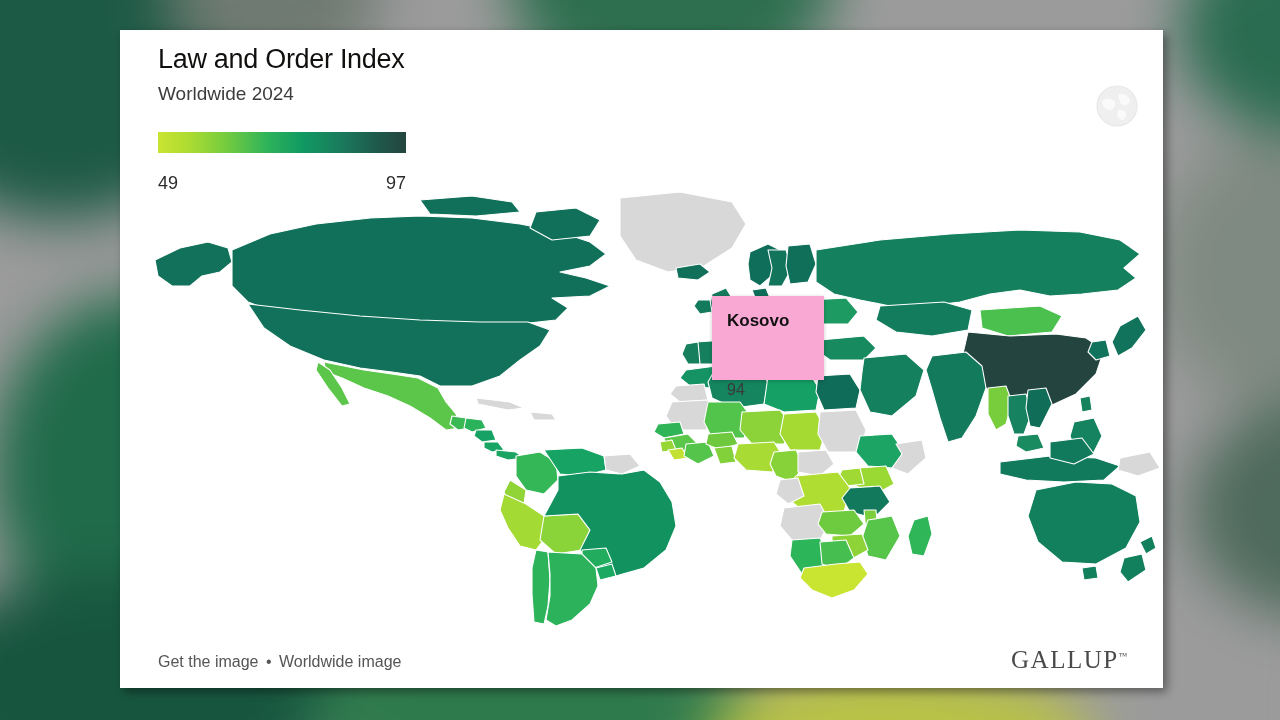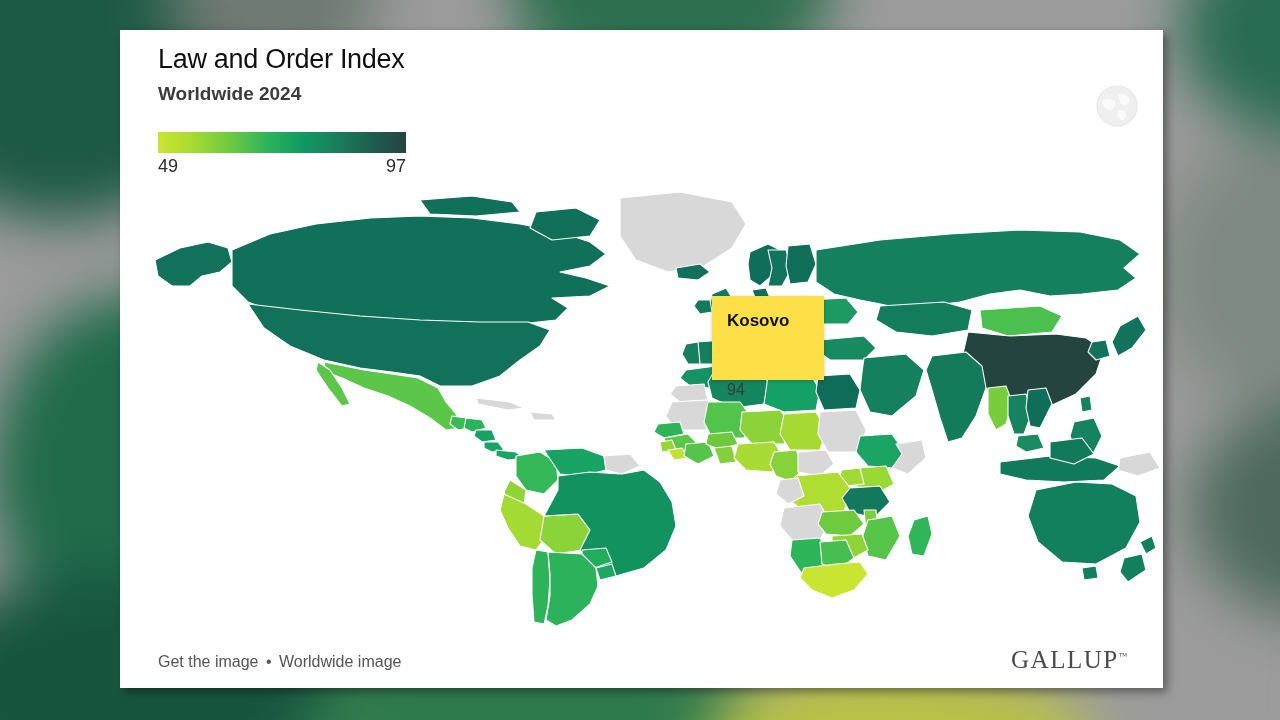--- a/index.html
+++ b/index.html
@@ -56,21 +56,21 @@
     font-size: 27px;
     font-weight: normal;
     color: #12100f;
     letter-spacing: -0.3px;
   }
   .subtitle {
     position: absolute;
     left: 38px;
     top: 53px;
     font-size: 19px;
-    font-weight: bold;
+    font-weight: normal;
     color: #3c3c3c;
   }
 
   
   .legend { position: absolute; left: 38px; top: 102px; width: 248px; }
   .legend-bar {
     width: 248px;
     height: 21px;
     background: linear-gradient(to right,
       #c8e332 0%,
@@ -84,21 +84,21 @@
       #76cc3e 27%,
       #2eb35a 44%,
       #109a62 58%,
       #1a7a5c 74%,
       #1e5a4c 88%,
       #24453f 100%);
   }
   .legend-labels {
     position: relative;
     height: 22px;
-    margin-top: 3px;
+    margin-top: 20px;
     font-size: 18px;
     color: #2b2b2b;
   }
   .legend-min { position: absolute; left: 0; top: 0; }
   .legend-max { position: absolute; right: 0; top: 0; }
 
   
   .map-wrap {
     position: absolute;
     left: 0;
@@ -108,21 +108,21 @@
   }
   .map-svg { display: block; width: 100%; height: 100%; }
 
   
   .tooltip {
     position: absolute;
     left: 592px;
     top: 266px;
     width: 112px;
     height: 84px;
-    background: #fde047;
+    background: #f9a8d4;
     box-shadow: 0 1px 4px rgba(0,0,0,0.22);
   }
   .tt-name {
     position: absolute;
     left: 15px;
     top: 15px;
     font-size: 17px;
     font-weight: bold;
     color: #111111;
   }

